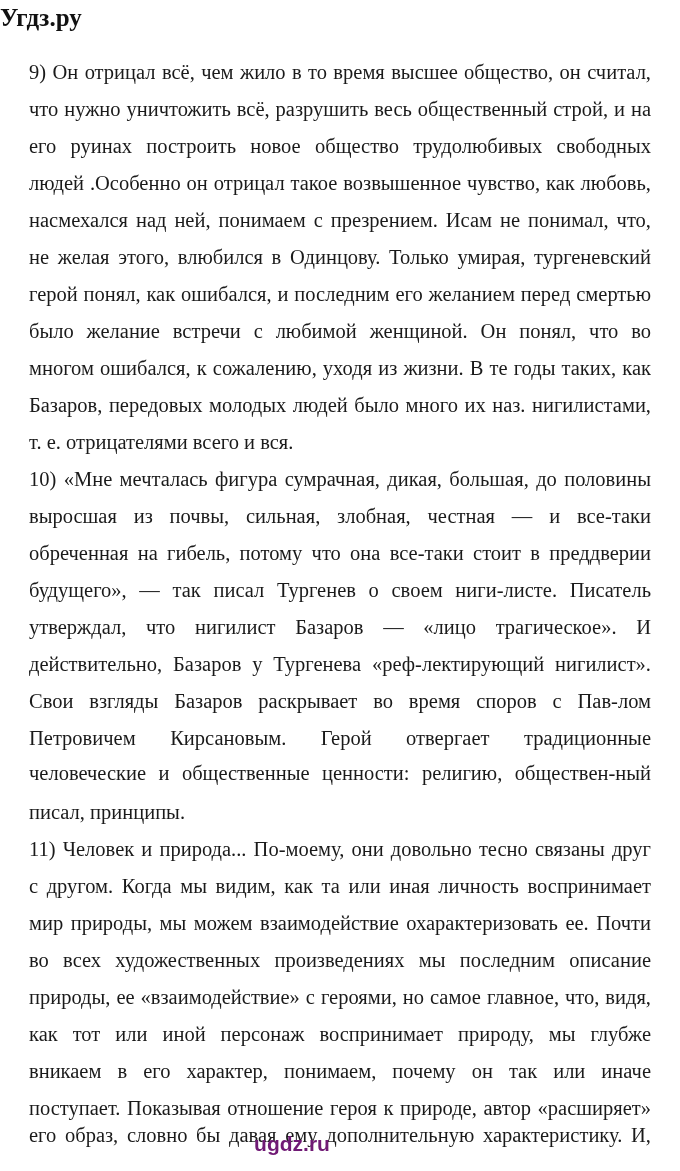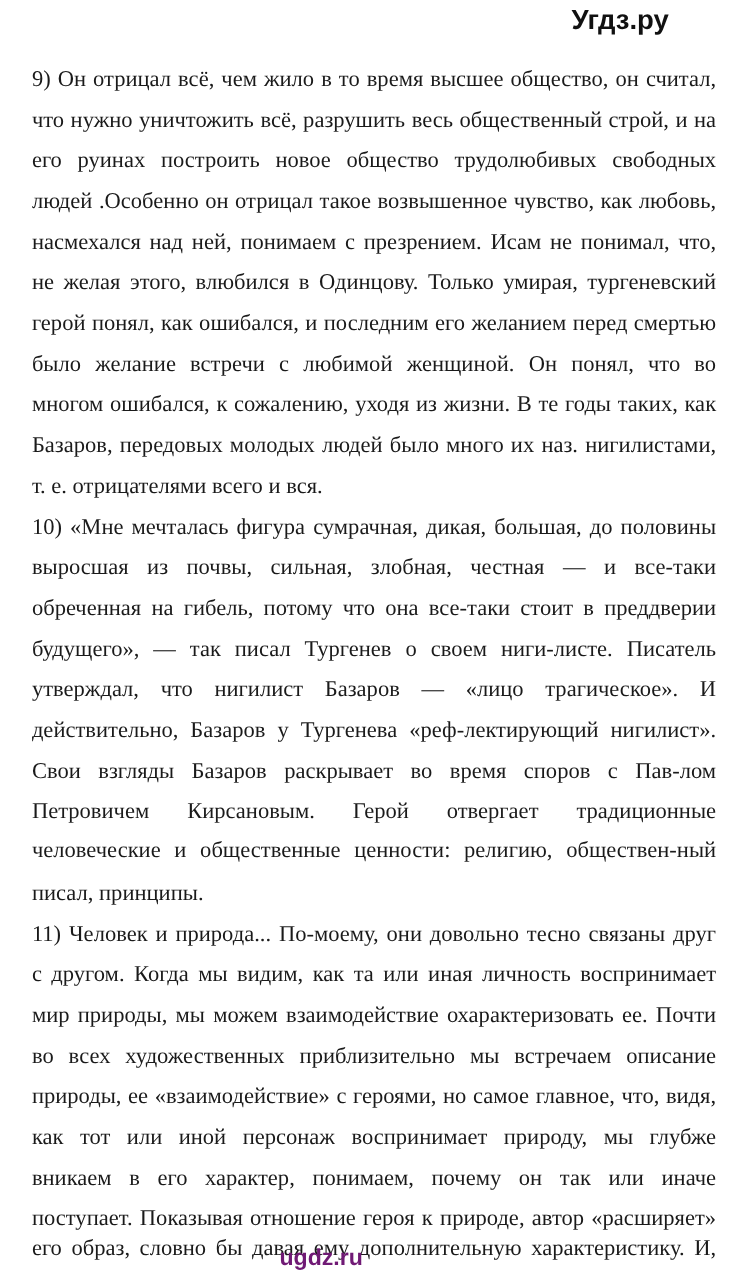--- a/index.html
+++ b/index.html
@@ -1,19 +1,19 @@
 <!DOCTYPE html>
 <html><head>
 <meta charset="utf-8">
 <style>
   html, body { margin: 0; padding: 0; background: #ffffff; }
   body { width: 680px; height: 1171px; position: relative; overflow: hidden; }
   .header {
-    position: absolute; left: 0; top: 4px; width: 608px; text-align: right;
-    font-family: Liberation Sans, sans-serif; font-weight: bold; font-size: 25px; color: #111;
+    position: absolute; left: 0; top: 4px; width: 608px; text-align: left;
+    font-family: Liberation Serif, serif; font-weight: bold; font-size: 25px; color: #111;
   }
   .footer {
     position: absolute; left: 0; top: 1132px; width: 584px; text-align: center;
     font-family: "Liberation Sans", sans-serif; font-weight: bold; font-size: 21px; color: #701a75;
   }
   .line {
     position: absolute; left: 29px; width: 622px; white-space: nowrap;
     font-family: Liberation Serif, serif; font-size: 20.5px; color: #1a1a1a;
     text-align: justify; text-align-last: justify; height: 28px; line-height: 28px;
   }
@@ -42,21 +42,21 @@
   <div class="line" style="top:576px">будущего», — так писал Тургенев о своем ниги-листе. Писатель</div>
   <div class="line" style="top:613px">утверждал, что нигилист Базаров — «лицо трагическое». И</div>
   <div class="line" style="top:650px">действительно, Базаров у Тургенева «реф-лектирующий нигилист».</div>
   <div class="line" style="top:687px">Свои взгляды Базаров раскрывает во время споров с Пав-лом</div>
   <div class="line" style="top:724px">Петровичем Кирсановым. Герой отвергает традиционные</div>
   <div class="line" style="top:759px">человеческие и общественные ценности: религию, обществен-ный</div>
   <div class="line last" style="top:798px">писал, принципы.</div>
   <div class="line" style="top:835px">11)  Человек и природа... По-моему, они довольно тесно связаны друг</div>
   <div class="line" style="top:872px">с другом. Когда мы видим, как та или иная личность воспринимает</div>
   <div class="line" style="top:909px">мир природы, мы можем взаимодействие охарактеризовать ее. Почти</div>
-  <div class="line" style="top:946px">во всех художественных приблизительно мы встречаем описание</div>
+  <div class="line" style="top:946px">во всех художественных произведениях мы последним описание</div>
   <div class="line" style="top:983px">природы, ее «взаимодействие» с героями, но самое главное, что, видя,</div>
   <div class="line" style="top:1020px">как тот или иной персонаж воспринимает природу, мы глубже</div>
   <div class="line" style="top:1057px">вникаем в его характер, понимаем, почему он так или иначе</div>
   <div class="line" style="top:1094px">поступает. Показывая отношение героя к природе, автор «расширяет»</div>
   <div class="line" style="top:1121px">его образ, словно бы давая ему дополнительную характеристику. И,</div>
 </div>
 
 <div class="footer">ugdz.ru</div>
 
 </body></html>

